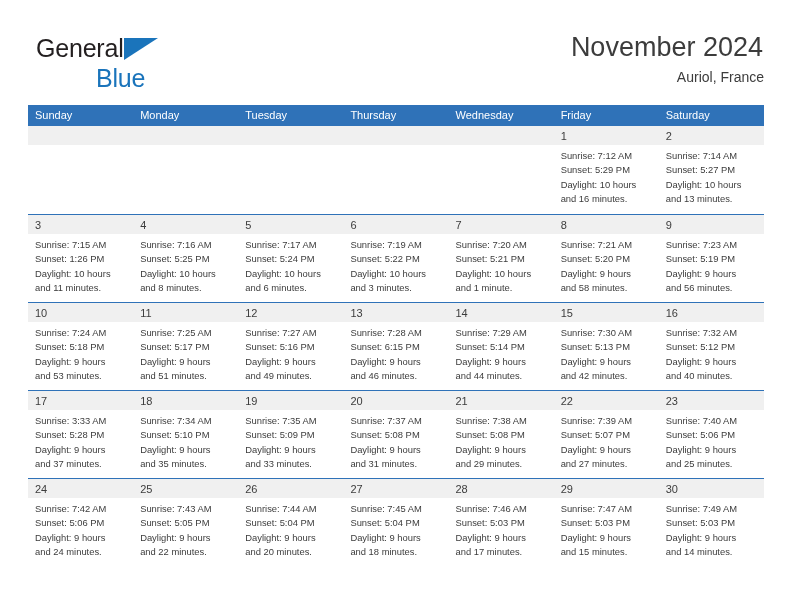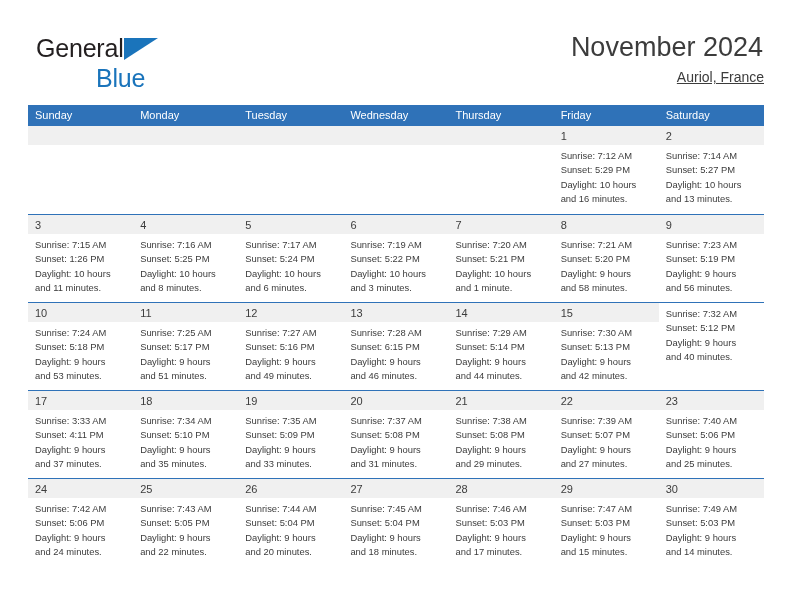--- a/index.html
+++ b/index.html
@@ -81,21 +81,20 @@
     margin: 1px;
     white-space: nowrap;
   }
   .cal-subtitle {
     font-size: 14px;
     color: #3c3c3c;
     line-height: 20px;
     margin: 4px 0 0 0;
     font-weight: normal;
     white-space: nowrap;
-    text-decoration: underline;
   }
 
   
   .calendar {
     position: absolute;
     left: 28px;
     top: 105px;
     width: 736px;
   }
 
@@ -170,22 +169,22 @@
       <h2 class="cal-subtitle">Auriol, France</h2>
     </div>
 
   </div>
 
   <div class="calendar">
     <div class="weekday-header">
         <div class="weekday-cell">Sunday</div>
         <div class="weekday-cell">Monday</div>
         <div class="weekday-cell">Tuesday</div>
+        <div class="weekday-cell">Thursday</div>
         <div class="weekday-cell">Wednesday</div>
-        <div class="weekday-cell">Thursday</div>
         <div class="weekday-cell">Friday</div>
         <div class="weekday-cell">Saturday</div>
       </div>
     <div id="weeks-container">
         <div class="week-row first">
           <div class="day-cell">
             <div class="day-number-band"><span class="day-number"></span></div>
             <div class="day-body"></div>
           </div>
           <div class="day-cell">
@@ -337,34 +336,35 @@
           <div class="day-cell">
             <div class="day-number-band"><span class="day-number">15</span></div>
             <div class="day-body">
               <div class="day-line">Sunrise: 7:30 AM</div>
               <div class="day-line">Sunset: 5:13 PM</div>
               <div class="day-line">Daylight: 9 hours</div>
               <div class="day-line">and 42 minutes.</div>
             </div>
           </div>
           <div class="day-cell">
+            <div class="day-number-band"><span class="day-number">16</span></div>
             <div class="day-body">
               <div class="day-line">Sunrise: 7:32 AM</div>
               <div class="day-line">Sunset: 5:12 PM</div>
               <div class="day-line">Daylight: 9 hours</div>
               <div class="day-line">and 40 minutes.</div>
             </div>
           </div>
         </div>
         <div class="week-row">
           <div class="day-cell">
             <div class="day-number-band"><span class="day-number">17</span></div>
             <div class="day-body">
               <div class="day-line">Sunrise: 3:33 AM</div>
-              <div class="day-line">Sunset: 4:11 PM</div>
+              <div class="day-line">Sunset: 5:28 PM</div>
               <div class="day-line">Daylight: 9 hours</div>
               <div class="day-line">and 37 minutes.</div>
             </div>
           </div>
           <div class="day-cell">
             <div class="day-number-band"><span class="day-number">18</span></div>
             <div class="day-body">
               <div class="day-line">Sunrise: 7:34 AM</div>
               <div class="day-line">Sunset: 5:10 PM</div>
               <div class="day-line">Daylight: 9 hours</div>

